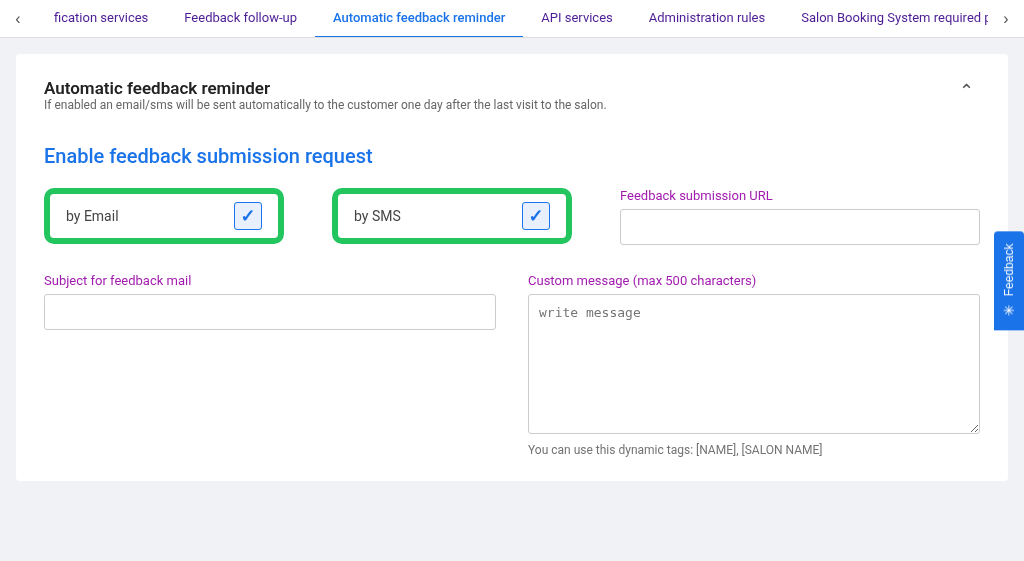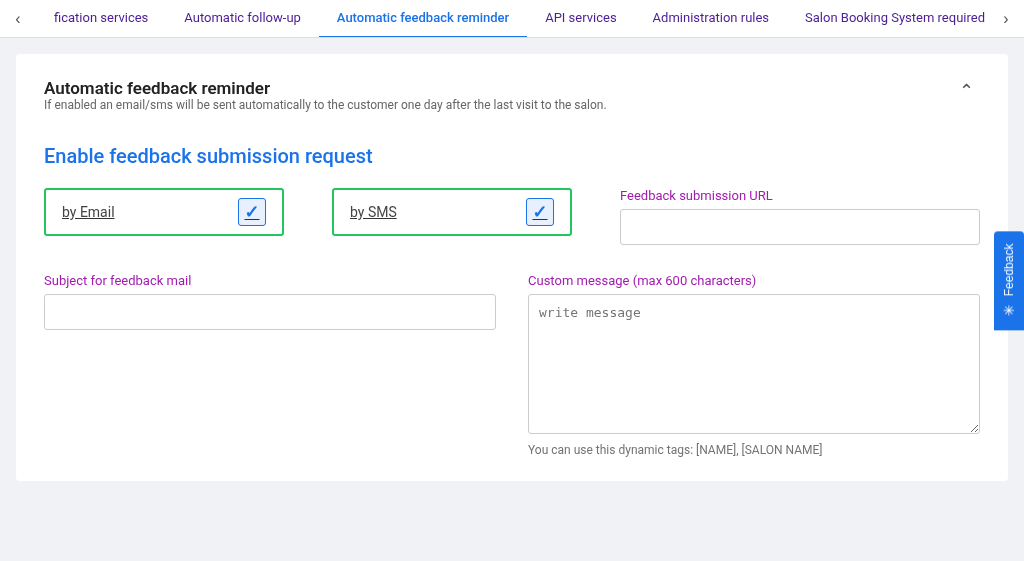--- a/index.html
+++ b/index.html
@@ -101,26 +101,25 @@
     .section-label {
       font-size: 20px;
       color: #1a73e8;
       font-weight: 500;
       margin-bottom: 20px;
     }
 
     .checkbox-group {
       display: flex;
       align-items: center;
-      border: 2px solid #22c55e;
-      border-radius: 3px;
+      border: 6px solid #22c55e;
+      border-radius: 10px;
       padding: 8px 16px;
       margin-right: 24px;
       min-width: 240px;
-      text-decoration: underline;
     }
 
     .checkbox-group label {
       font-size: 14px;
       color: #444;
       flex: 1;
     }
 
     .checkbox-wrapper {
       display: flex;
@@ -211,21 +210,21 @@
 </head>
 <body>
 
 <div class="tab-bar">
   <button class="tab-nav-btn">‹</button>
   <div class="tabs-list">
     <div class="tab-item">
       <span>fication services</span>
     </div>
     <div class="tab-item">
-      <span>Automatic follow-up</span>
+      <span>Feedback follow-up</span>
     </div>
     <div class="tab-item active">
       <span>Automatic feedback reminder</span>
     </div>
     <div class="tab-item">
       <span>API services</span>
     </div>
     <div class="tab-item">
       <span>Administration rules</span>
     </div>
@@ -271,21 +270,21 @@
         <input class="field-input" type="text" value="" style="">
       </div>
     </div>
 
     <div class="two-col">
       <div class="col-left">
         <div class="field-label">Subject for feedback mail</div>
         <input class="field-input" type="text" value="" style="">
       </div>
       <div class="col-right">
-        <div class="field-label">Custom message (max 600 characters)</div>
+        <div class="field-label">Custom message (max 500 characters)</div>
         <textarea class="field-textarea" placeholder="write message" style=""></textarea>
         <div class="hint-text">You can use this dynamic tags: [NAME], [SALON NAME]</div>
       </div>
     </div>
   </div>
 </div>
 
 <button class="feedback-btn" style="
   position: fixed;
   right: 0;

